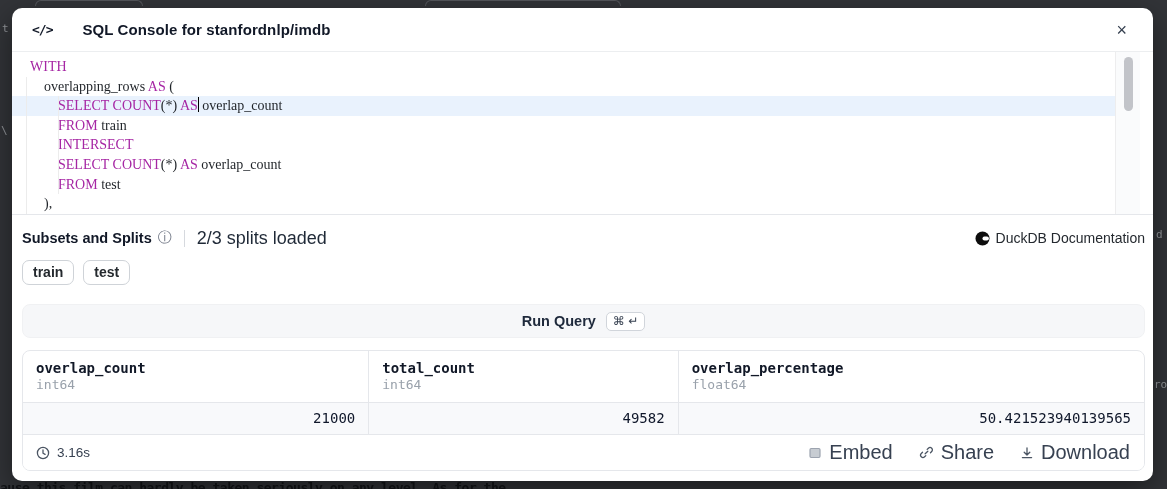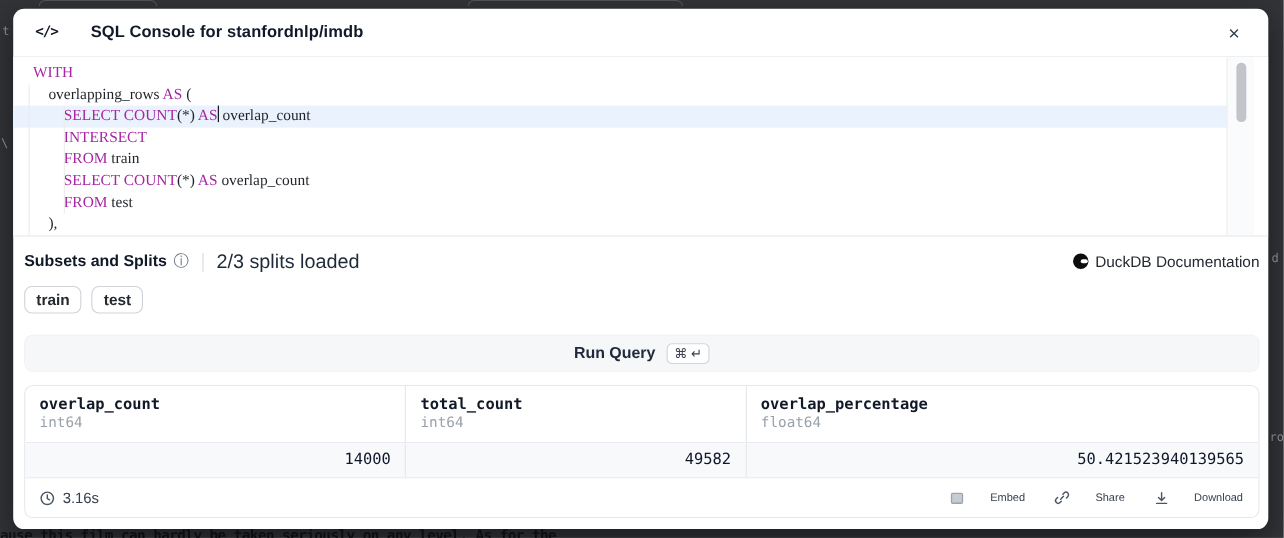--- a/index.html
+++ b/index.html
@@ -33,21 +33,21 @@
   .vscroll { position:absolute; top:0; bottom:0; right:13px; width:25px; background:#fafbfc; border-left:1px solid #ededee; }
   .vscroll .thumb { position:absolute; top:5px; left:8px; width:9px; height:54px; background:#c2c4c9; border-radius:5px; }
 
   
   .section { padding:0 8px 0 10px; }
   .subsets-row { display:flex; align-items:center; margin-top:13px; height:20px; }
   .subsets-label { font-size:14.5px; font-weight:700; color:#111827; }
   .info-icon { color:#6b7280; font-size:14px; margin-left:6px; }
   .vdivider { width:1px; height:17px; background:#d6d9de; margin:0 12px; }
   .splits-status { font-size:18px; color:#1f2937; }
-  .doc-link { margin-left:auto; display:flex; align-items:flex-start; gap:6px; font-size:14px; color:#24292f; cursor:pointer; }
+  .doc-link { margin-left:auto; display:flex; align-items:flex-end; gap:6px; font-size:14px; color:#24292f; cursor:pointer; }
 
   .pills-row { display:flex; align-items:center; gap:9px; margin-top:12px; }
   .pill { font-size:14px; font-weight:700; color:#24292e; background:#fff; border:1px solid #cfd3d8;
     border-radius:7px; padding:2px 10px 3px; cursor:pointer; line-height:18px; }
   .pill.disabled { background:#e9ebee; border-color:#e9ebee; color:#8f96a3; display:flex; align-items:center; gap:6px; }
 
   .run-bar { margin-top:19px; height:34px; background:#f6f7f9; border:1px solid #f0f1f3; border-radius:8px;
     display:flex; align-items:center; justify-content:center; gap:10px; cursor:pointer; }
   .run-label { font-size:14.5px; font-weight:700; color:#1e293b; }
   .kbd { background:#fff; border:1px solid #d1d5db; border-radius:5px; padding:1px 6px 2px; font-size:12px; color:#374151;
@@ -61,55 +61,55 @@
   .col-name { font-family:"DejaVu Sans Mono", monospace; font-size:14px; font-weight:700; color:#111827; }
   .col-type { font-family:"DejaVu Sans Mono", monospace; font-size:13px; color:#99a1ab; margin-top:1px; }
   .res-row { display:flex; background:#f8f9fb; border-bottom:1px solid #e5e7eb; }
   .res-cell { padding:7px 13px 8px; font-family:"DejaVu Sans Mono", monospace; font-size:14px; color:#0f172a; text-align:right; }
   .res-cell + .res-cell { border-left:1px solid #e5e7eb; }
   .c0 { width:30.8%; } .c1 { width:27.6%; } .c2 { width:41.6%; }
 
   .res-footer { display:flex; align-items:center; height:35px; padding:0 14px 0 13px; background:#fff; }
   .time { display:flex; align-items:center; gap:7px; font-size:13.5px; color:#374151; }
   .actions { margin-left:auto; display:flex; align-items:center; gap:26px; }
-  .action { display:flex; align-items:center; gap:23px; font-size:10px; color:#374151; cursor:pointer;text-align:right; }
+  .action { display:flex; align-items:center; gap:7px; font-size:20px; color:#374151; cursor:pointer;text-align:right; }
   svg.ic { display:block; }
 </style>
 </head>
 <body>
 
 <div>
   <div class="bg-box" style="left:35px; width:108px;"></div>
   <div class="bg-box" style="left:425px; width:196px;"></div>
   <div id="bg-frags">
       <span class="bg-frag" style="left: 2px; top: 22px;">t</span>
       <span class="bg-frag" style="left: 1px; top: 124px;">\</span>
       <span class="bg-frag" style="left: 1156px; top: 228px;">d</span>
-      <span class="bg-frag" style="left: 1154px; top: 391px;">ro</span>
+      <span class="bg-frag" style="left: 1154px; top: 378px;">ro</span>
     </div>
   <div class="bg-bottom-text">ause this film can hardly be taken seriously on any level. As for the</div>
 </div>
 
 <div class="modal">
 
   <div class="modal-header">
     <span class="code-icon">&lt;/&gt;</span>
     <span class="modal-title">SQL Console for stanfordnlp/imdb</span>
     <span class="close-btn">×</span>
   </div>
 
   <div class="editor">
     <div class="indent-guide" style="left:14px; top:25px; height:137px;"></div>
     <div class="indent-guide" style="left:46px; top:44px; height:98px;"></div>
     <div class="code-area" id="code-area">
         <div class="code-line"><span class="tok-k">WITH</span></div>
         <div class="code-line"><span>    overlapping_rows </span><span class="tok-k">AS</span><span> (</span></div>
         <div class="code-line active"><span>        </span><span class="tok-k">SELECT</span><span> </span><span class="tok-k">COUNT</span><span>(*) </span><span class="tok-k">AS</span><span class="cursor"></span><span> overlap_count</span></div>
+        <div class="code-line"><span>        </span><span class="tok-k">FROM</span><span> train</span></div>
         <div class="code-line"><span>        </span><span class="tok-k">INTERSECT</span></div>
-        <div class="code-line"><span>        </span><span class="tok-k">FROM</span><span> train</span></div>
         <div class="code-line"><span>        </span><span class="tok-k">SELECT</span><span> </span><span class="tok-k">COUNT</span><span>(*) </span><span class="tok-k">AS</span><span> overlap_count</span></div>
         <div class="code-line"><span>        </span><span class="tok-k">FROM</span><span> test</span></div>
         <div class="code-line"><span>    ),</span></div>
       </div>
     <div class="vscroll">
       <div class="thumb"></div>
     </div>
   </div>
 
   <div class="section">
@@ -148,21 +148,21 @@
             <div class="col-name">total_count</div>
             <div class="col-type">int64</div>
           </div>
           <div class="res-hcell c2">
             <div class="col-name">overlap_percentage</div>
             <div class="col-type">float64</div>
           </div>
         </div>
       <div id="res-rows">
           <div class="res-row">
-            <div class="res-cell c0">14000</div>
+            <div class="res-cell c0">21000</div>
             <div class="res-cell c1">49582</div>
             <div class="res-cell c2">50.421523940139565</div>
           </div>
         </div>
       <div class="res-footer">
         <span class="time">
           <svg class="ic" width="14" height="14" viewBox="0 0 14 14">
             <circle cx="7" cy="7" r="5.6" fill="none" stroke="#4b5563" stroke-width="1.3"></circle>
             <path d="M7 4v3.2l2.1 1.2" fill="none" stroke="#4b5563" stroke-width="1.3" stroke-linecap="round"></path>
           </svg>

